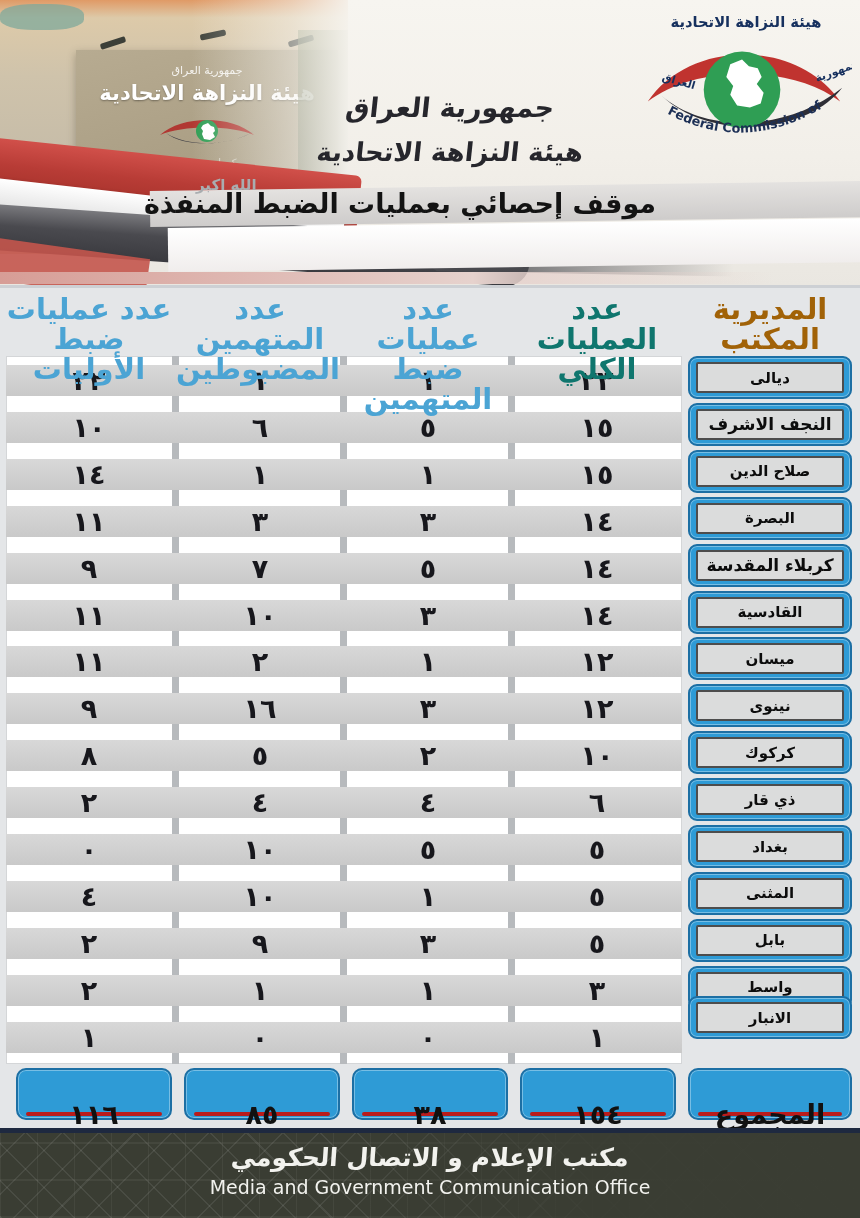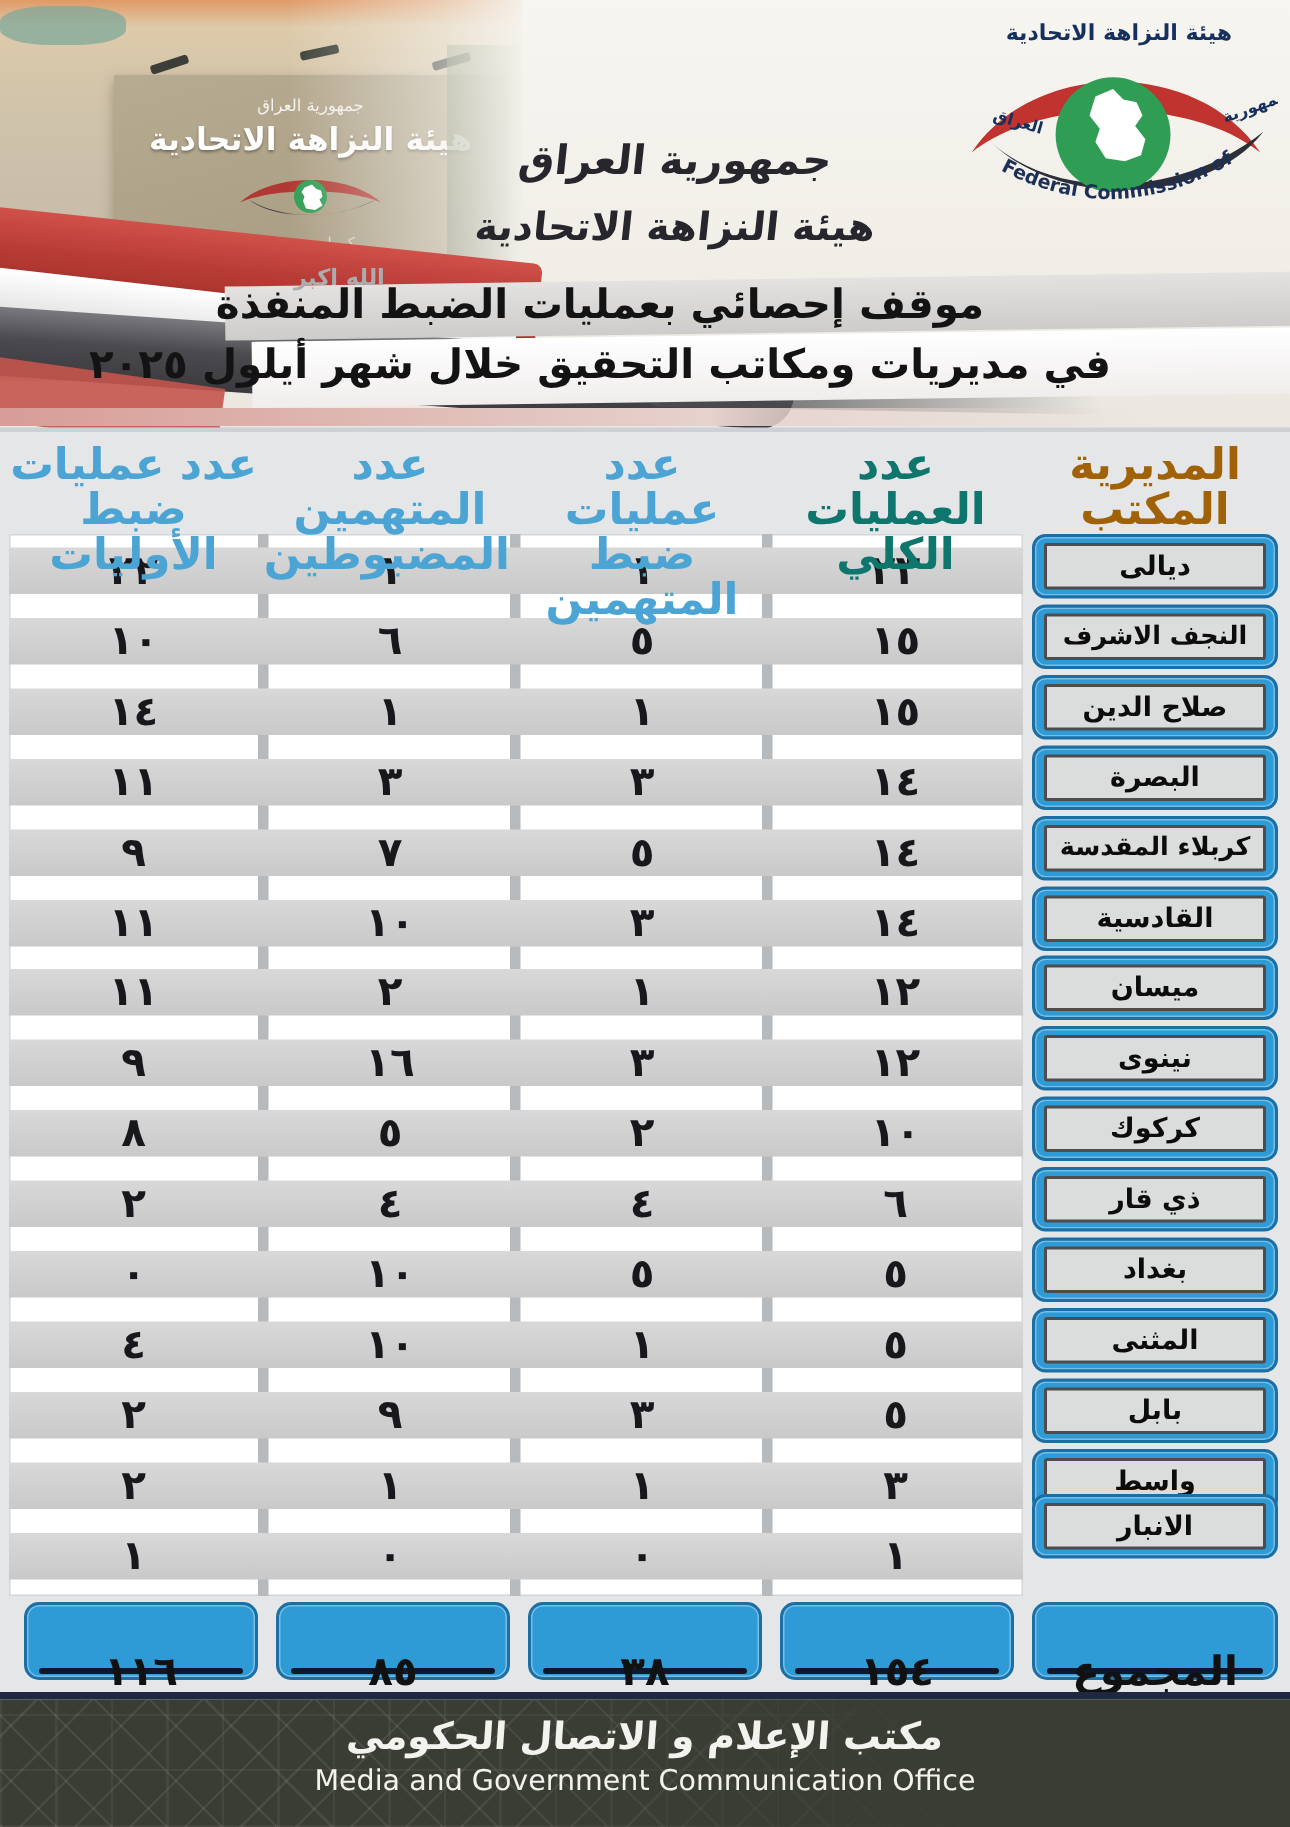--- a/index.html
+++ b/index.html
@@ -66,26 +66,26 @@
   .stripe{position:absolute;left:0;right:0;height:31px;
           background:linear-gradient(180deg,#d8d8d8,#c9c9c9);}
   .num{position:absolute;width:120px;text-align:center;font-size:27px;font-weight:bold;
        color:#17171c;direction:rtl;line-height:31px;}
   .btn-col{position:absolute;top:354px;left:688px;width:164px;height:710px;}
   .dir-btn{position:absolute;left:0;width:164px;height:43px;background:#2e9bd6;
            border:2px solid #1c6fa4;border-radius:9px;box-sizing:border-box;
            box-shadow:inset 0 0 0 1px rgba(255,255,255,.35);}
   .dir-inner{position:absolute;top:4px;bottom:4px;left:6px;right:6px;background:#dbdcdc;
            border:2px solid #4d4d4d;border-radius:2px;display:flex;align-items:center;
-           justify-content:center;font-size:18px;font-weight:bold;color:#0c0c0c;direction:rtl;
+           justify-content:center;font-size:15px;font-weight:bold;color:#0c0c0c;direction:rtl;
            white-space:nowrap;}
   .total-box{position:absolute;top:1068px;height:52px;background:#2e9bd6;border:2px solid #1c6fa4;
            border-radius:10px;box-sizing:border-box;box-shadow:inset 0 0 0 1px rgba(255,255,255,.35);}
   .total-inner{position:absolute;top:5px;bottom:5px;left:8px;right:8px;background:#fdfdfd;
-           border:2px solid #0f172a;border-radius:2px;display:flex;align-items:center;
+           border:2px solid #b91c1c;border-radius:2px;display:flex;align-items:center;
            justify-content:center;font-size:27px;font-weight:bold;color:#111;direction:rtl;margin-top:37px;}
   
   .footer-line{position:absolute;top:1128px;left:0;width:860px;height:5px;background:#1e2940;}
   .footer{position:absolute;top:1133px;left:0;width:860px;height:85px;background:#3a3d33;overflow:hidden;}
   .footer-pattern{position:absolute;inset:0;
       background:
         repeating-linear-gradient(45deg,rgba(255,255,255,.08) 0 1.5px,transparent 1.5px 26px),
         repeating-linear-gradient(-45deg,rgba(255,255,255,.08) 0 1.5px,transparent 1.5px 26px),
         repeating-linear-gradient(90deg,rgba(255,255,255,.05) 0 1.5px,transparent 1.5px 37px),
         repeating-linear-gradient(0deg,rgba(255,255,255,.05) 0 1.5px,transparent 1.5px 37px);}
@@ -153,21 +153,20 @@
     <div class="band-white-l"></div>
     <div class="band-dark"></div>
     <div class="band-dark-tail"></div>
     <div class="band-red2"></div>
     <div class="band-light-r"></div>
     <div class="band-white-r"></div>
     <div class="band-pink"></div>
 
     <div class="title">
       <div class="t1">موقف إحصائي بعمليات الضبط المنفذة</div>
-      <div class="t2">في مديريات ومكاتب التحقيق خلال شهر أيلول ٢٠٢٥</div>
     </div>
   </div>
 
   <div class="col-head" style="left:688px;width:164px;top:294px;color:#a16207;">
     <div>المديرية</div>
     <div>المكتب</div>
   </div>
   <div class="col-head" style="left:516px;width:162px;top:294px;color:#0f766e;">
     <div>عدد العمليات</div>
     <div>الكلي</div>

